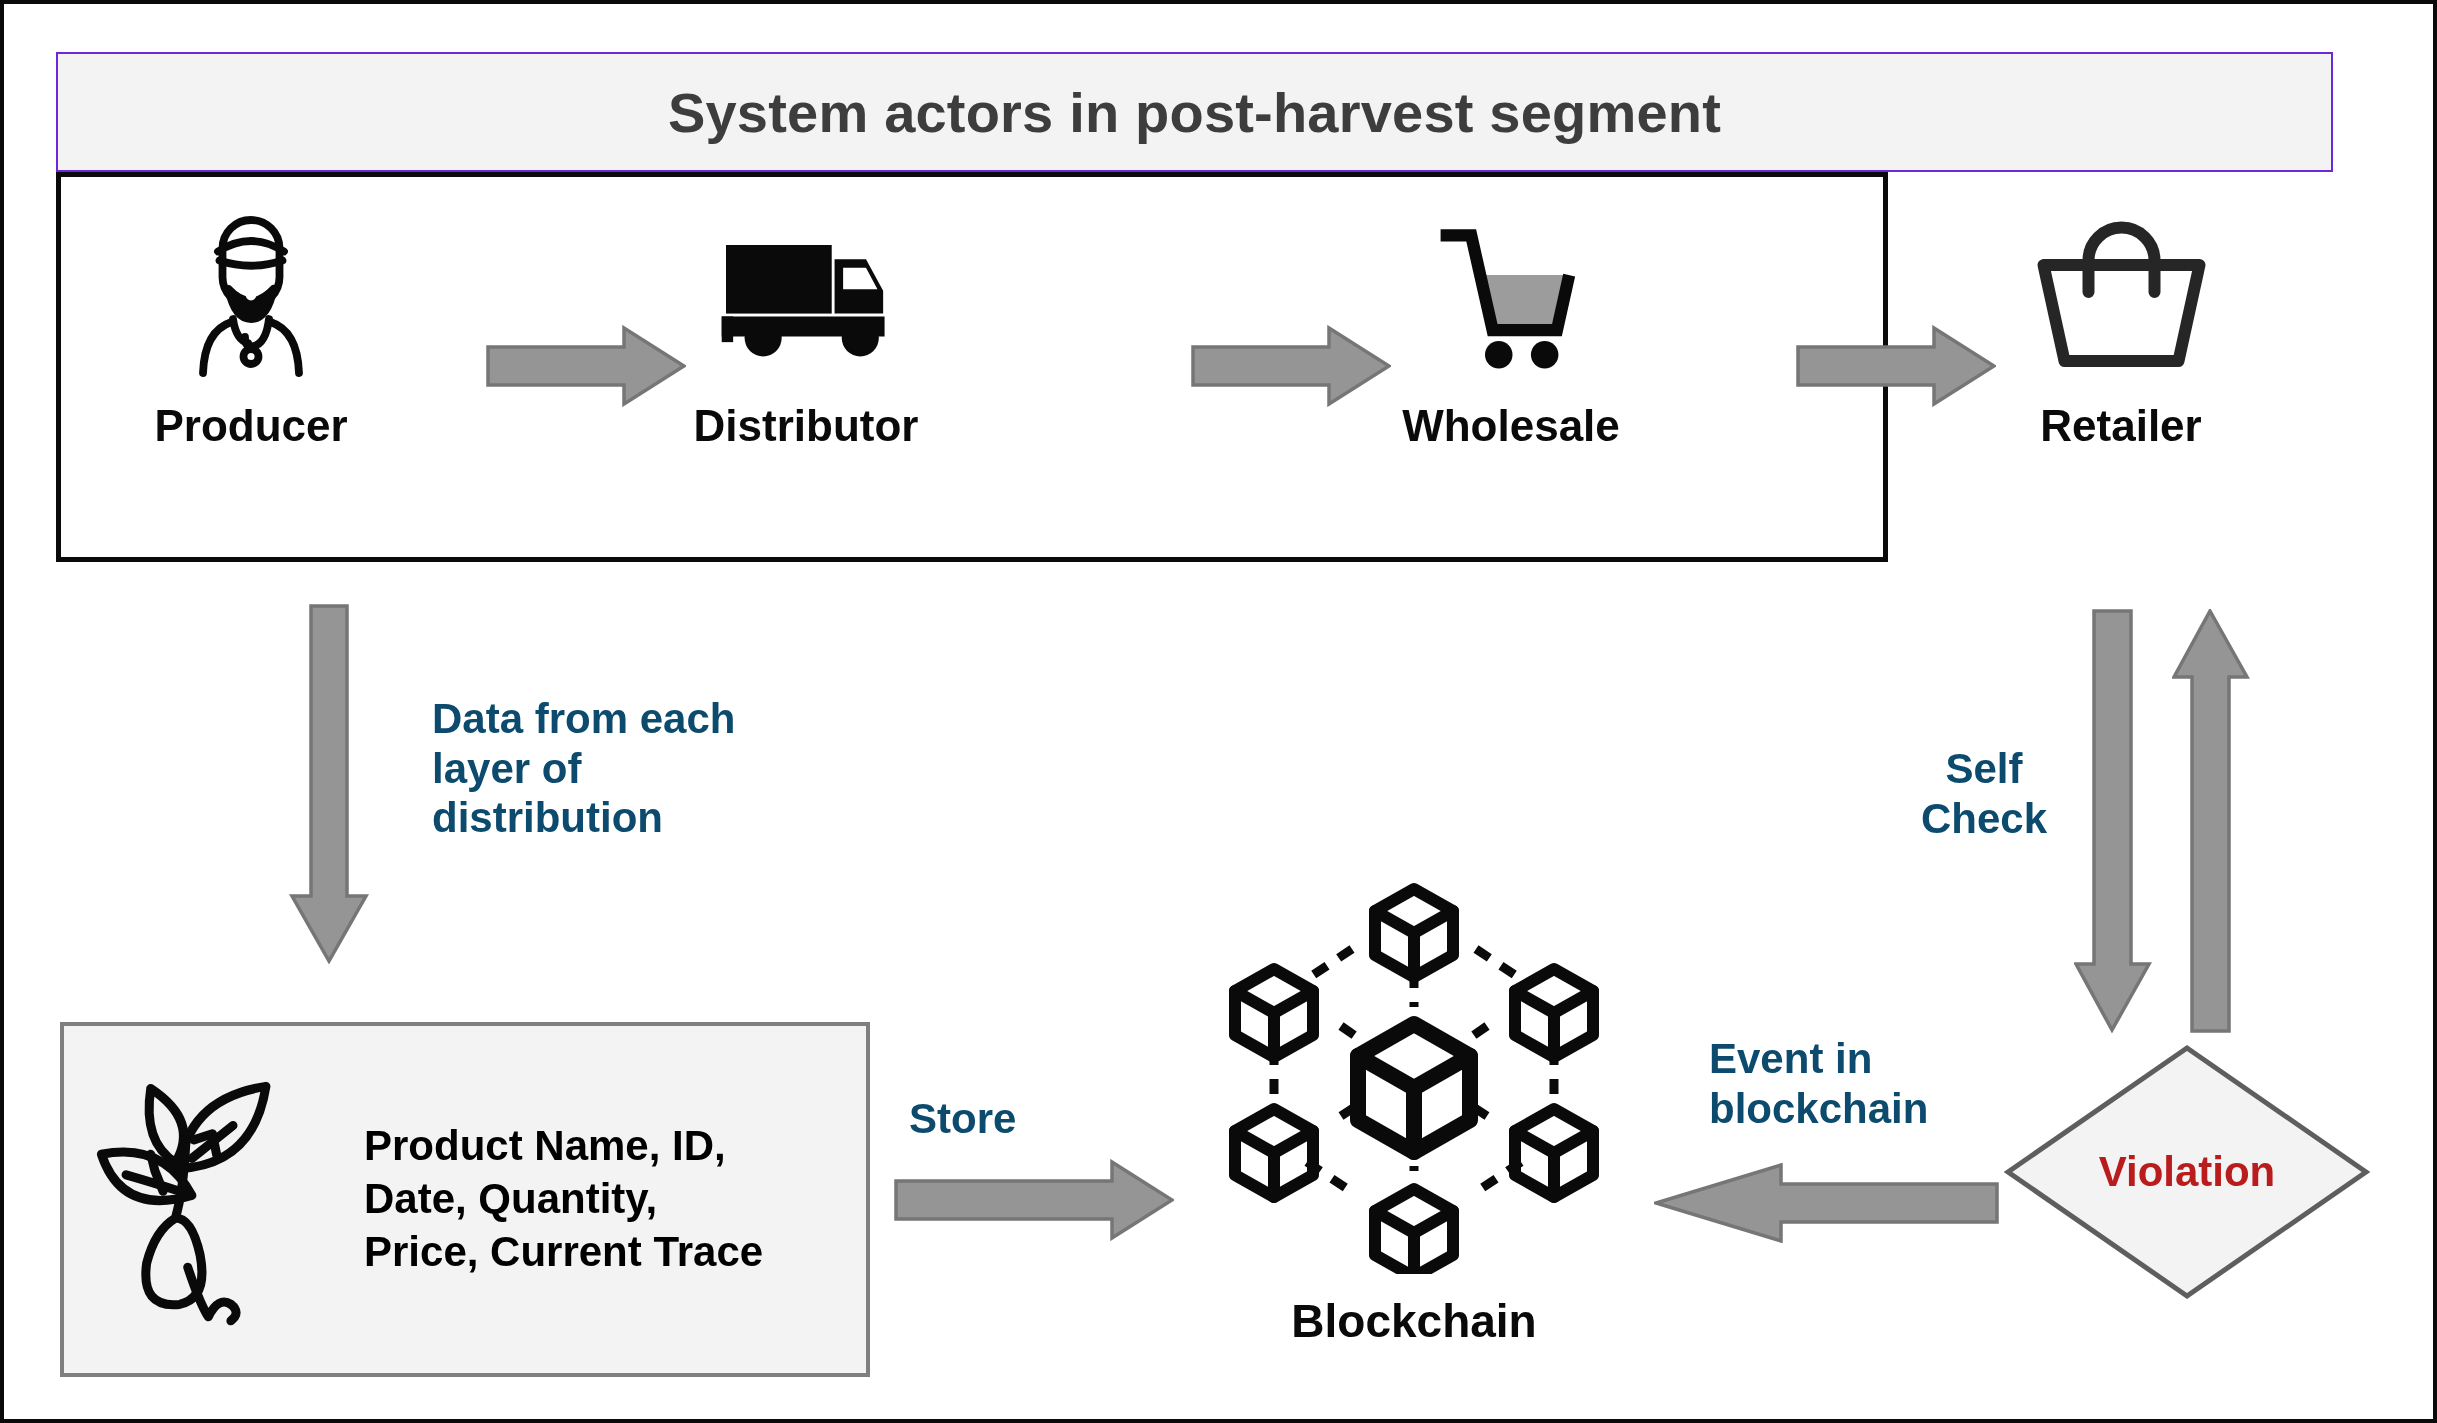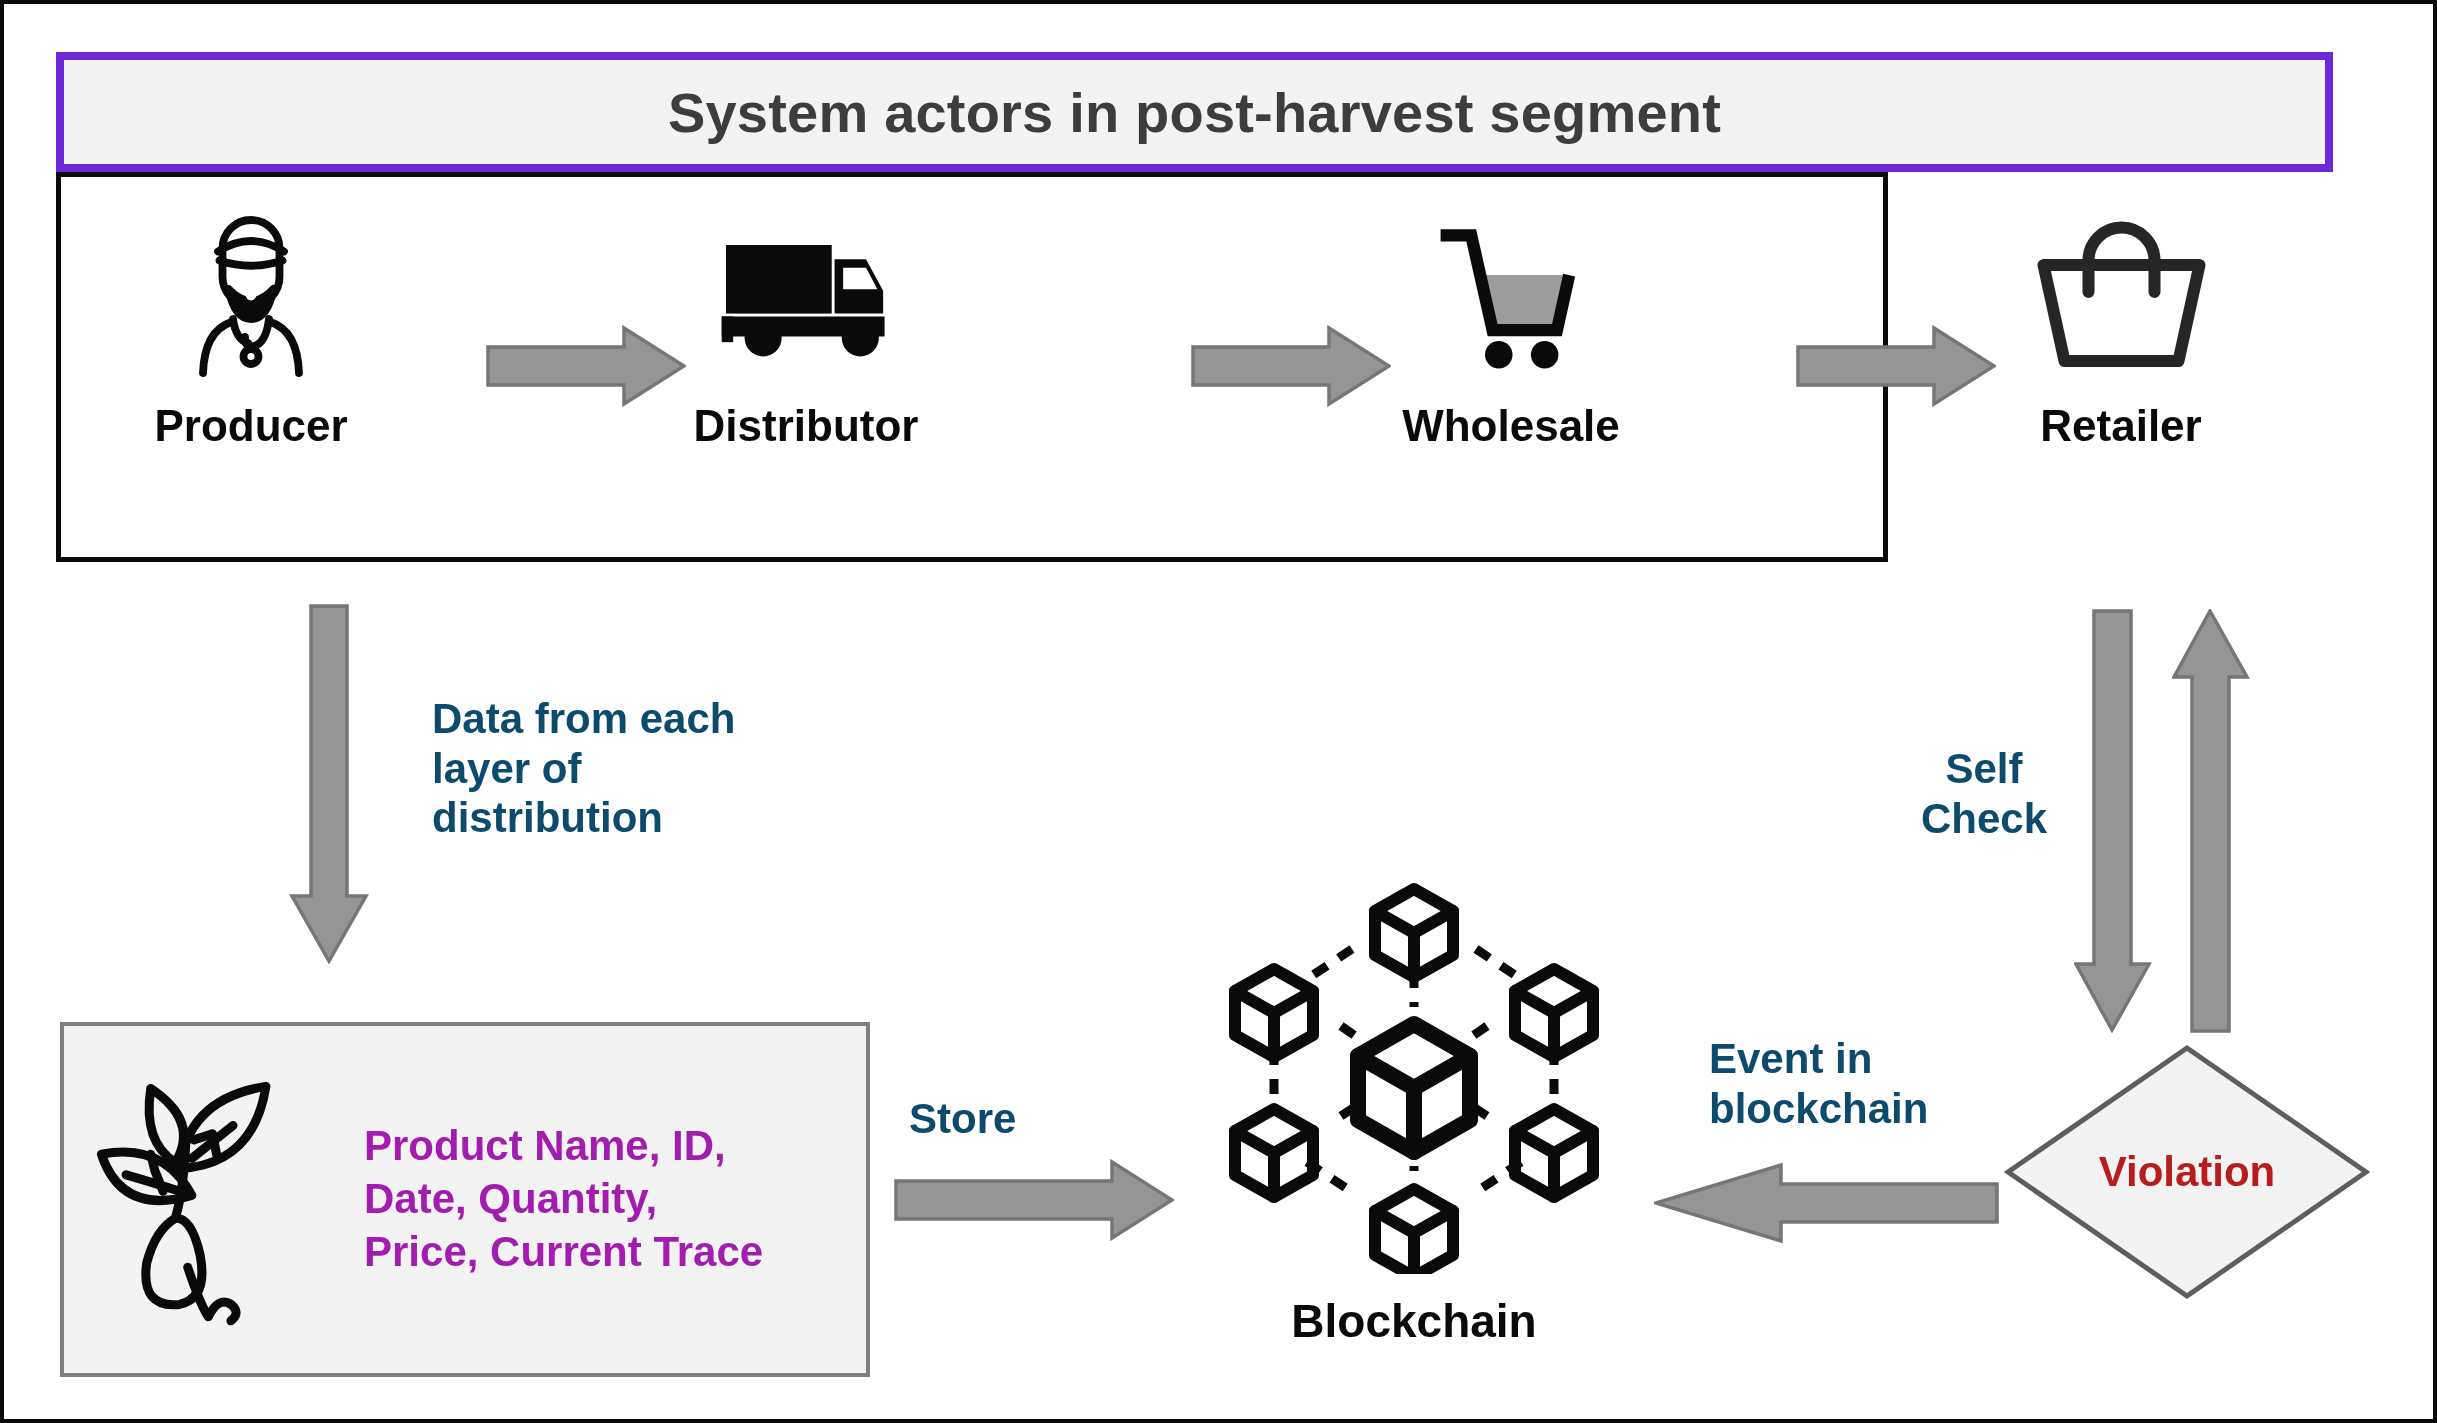--- a/index.html
+++ b/index.html
@@ -21,21 +21,21 @@
   }
 
   
   #actors-title {
     position: absolute;
     left: 52px;
     top: 48px;
     width: 2277px;
     height: 120px;
     background: #f3f3f3;
-    border: 8px solid #6d28d9;
+    border: 2px solid #6d28d9;
     box-sizing: border-box;
     display: flex;
     align-items: center;
     justify-content: center;
   }
   #actors-title .t {
     font-size: 56px;
     font-weight: bold;
     color: #3d3d3d;
     letter-spacing: 0.2px;
@@ -109,21 +109,21 @@
   #product-box .plant {
     width: 300px;
     flex: 0 0 300px;
     display: flex;
     align-items: center;
     justify-content: center;
   }
   #product-box .ptext {
     font-size: 42px;
     font-weight: bold;
-    color: #a21caf;
+    color: #000000;
     line-height: 1.26;
     white-space: pre-line;
   }
 
   
   #blockchain {
     position: absolute;
     left: 1195px;
     top: 840px;
     width: 430px;

